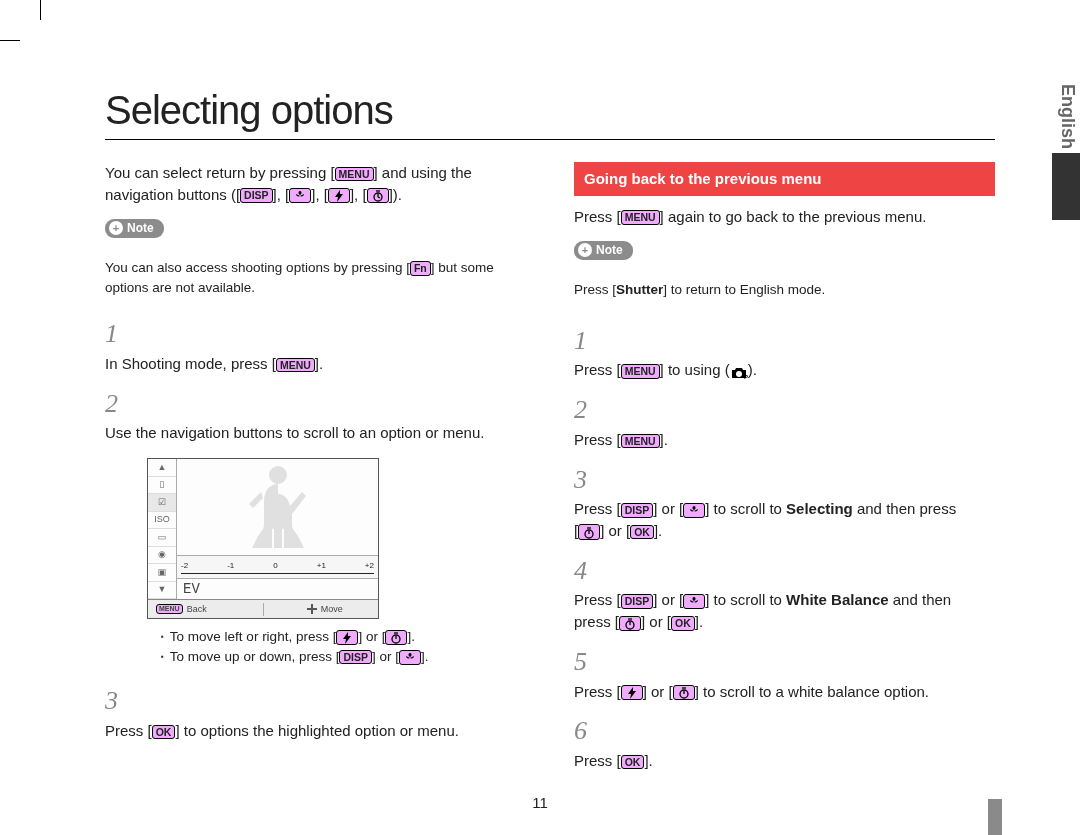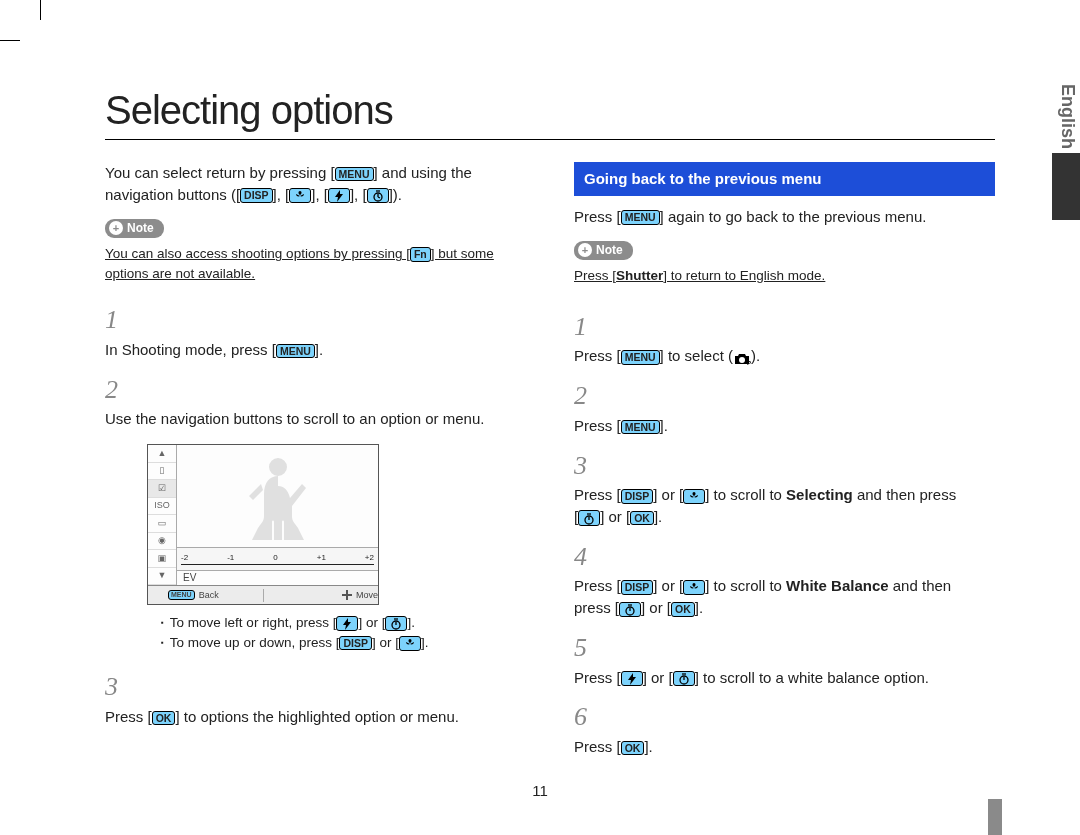--- a/index.html
+++ b/index.html
@@ -40,21 +40,21 @@
     display:inline-flex; align-items:center;
     background:#8c8c8c; color:#fff;
     border-radius:9px; padding:1px 10px 1px 4px;
     font-size:12px; font-weight:bold; gap:4px;
   }
   .note-plus {
     display:inline-flex; width:14px; height:14px; border-radius:50%;
     background:#fff; color:#8c8c8c; align-items:center; justify-content:center;
     font-size:11px; font-weight:bold;
   }
-  .note-body { font-size:13.5px; margin-top:6px; margin-bottom:18px;text-decoration:underline; }
+  .note-body { font-size:13.5px; margin-top:20px; margin-bottom:18px; }
   .stepnum {
     font-family: Georgia, 'Times New Roman', serif;
     font-style: italic;
     font-size: 26px;
     color:#888;
     width:30px;
     display:inline-block;
     text-align:left;
     vertical-align:top;
   }
@@ -65,41 +65,41 @@
     border-radius:3px;
     padding:0px 3px;
     font-size:10.5px;
     font-family: Arial, sans-serif;
     font-weight:bold;
     display:inline-block;
     line-height:1.2;
     vertical-align:middle;
     min-width:8px;
     text-align:center;
-    background:#7dd3fc;
+    background:#f0abfc;
   }
   .section-bar {
-    background:#1d4ed8; color:#fff; padding:6px 10px;
+    background:#ef4444; color:#fff; padding:6px 10px;
     font-weight:bold; font-size:15px; margin-bottom:10px;
   }
   .side-tab {
     position:absolute; right:-2px; top:80px;
     width:30px; height:140px;
     display:flex; flex-direction:column;
   }
   .side-tab .lbl {
     background:#fff; color:#666; font-weight:bold;
     writing-mode: vertical-rl;
     font-size:18px;
     text-align:center;
     padding:4px 4px;
   }
   .side-tab .blk { background:#333; flex:1; }
   .page-number {
-    position:absolute; bottom:36px; left:0; width:1080px; text-align:center;
+    position:absolute; bottom:24px; left:0; width:1080px; text-align:center;
     font-size:15px;
   }
   .btm-tab {
     position:absolute; bottom:0; right:78px; width:14px; height:36px; background:#8a8a8a;
   }
 
   
   .screen {
     width:230px; border:1px solid #555; margin:14px 0 8px 42px;
     font-size:10px; color:#444;
@@ -124,27 +124,27 @@
     position:absolute; bottom:0; left:50%; transform:translateX(-50%);
     width:70px; height:95px;
   }
   .silhouette svg { width:100%; height:100%; fill:#e0e0e0; }
   .ev-row {
     height:22px; display:flex; align-items:center; border-bottom:1px solid #aaa;
     font-size:9px; padding:0 4px; gap:4px; background:#f6f6f6;
   }
   .ev-scale { flex:1; display:flex; justify-content:space-between; font-size:8px; color:#222;
     border-bottom:1px solid #222; padding-bottom:1px;}
-  .ev-label { padding-left:6px; font-size:10px; }
+  .ev-label { padding-left:6px; font-size:14px;font-family:Liberation Mono, monospace; }
   .screen-footer {
     display:flex; height:18px; border-top:1px solid #888; background:#ececec;
     font-size:9px; align-items:center;
   }
-  .screen-footer .half { flex:1; display:flex; align-items:center; gap:4px; padding-left:20px; }
-  .screen-footer .half + .half { border-left:1px solid #aaa; justify-content:flex-end; }
+  .screen-footer .half { flex:1; display:flex; align-items:center; gap:4px; padding-left:8px; }
+  .screen-footer .half + .half { border-left:1px solid #aaa; justify-content:center; }
   .move-cross {
     display:inline-block; width:10px; height:10px; position:relative;
   }
   .move-cross::before,.move-cross::after{content:'';position:absolute;background:#555;}
   .move-cross::before{left:4px;top:0;width:2px;height:10px;}
   .move-cross::after{top:4px;left:0;height:2px;width:10px;}
 
   .bullets { margin:6px 0 16px 56px; padding:0; font-size:13.5px; list-style:none;}
   .bullets li::before { content:"▪"; font-size:8px; margin-right:6px; position:relative; top:-2px;}
 
@@ -278,21 +278,21 @@
             <span>Note</span>
           </span>
         <div class="note-body">
           <span>Press [</span><b>Shutter</b><span>] to return to English mode.</span>
         </div>
       </div>
 
 
       <div class="step">
         <span class="stepnum">1</span>
-        <span class="steptext"><span>Press [</span><span class="pill">MENU</span><span>] to select (</span><span class="cam-icon"><svg viewBox="0 0 18 14">
+        <span class="steptext"><span>Press [</span><span class="pill">MENU</span><span>] to using (</span><span class="cam-icon"><svg viewBox="0 0 18 14">
                 <path d="M2 4 h3 l1 -2 h6 l1 2 h3 v8 h-14 z" fill="#000"></path>
                 <circle cx="9" cy="8" r="3" fill="#fff"></circle>
                 <text x="14" y="13" font-size="6" fill="#000" font-weight="bold">P</text>
               </svg></span><span>).</span></span>
       </div>
       <div class="step">
         <span class="stepnum">2</span>
         <span class="steptext"><span>Press [</span><span class="pill">MENU</span><span>].</span></span>
       </div>
       <div class="step">

